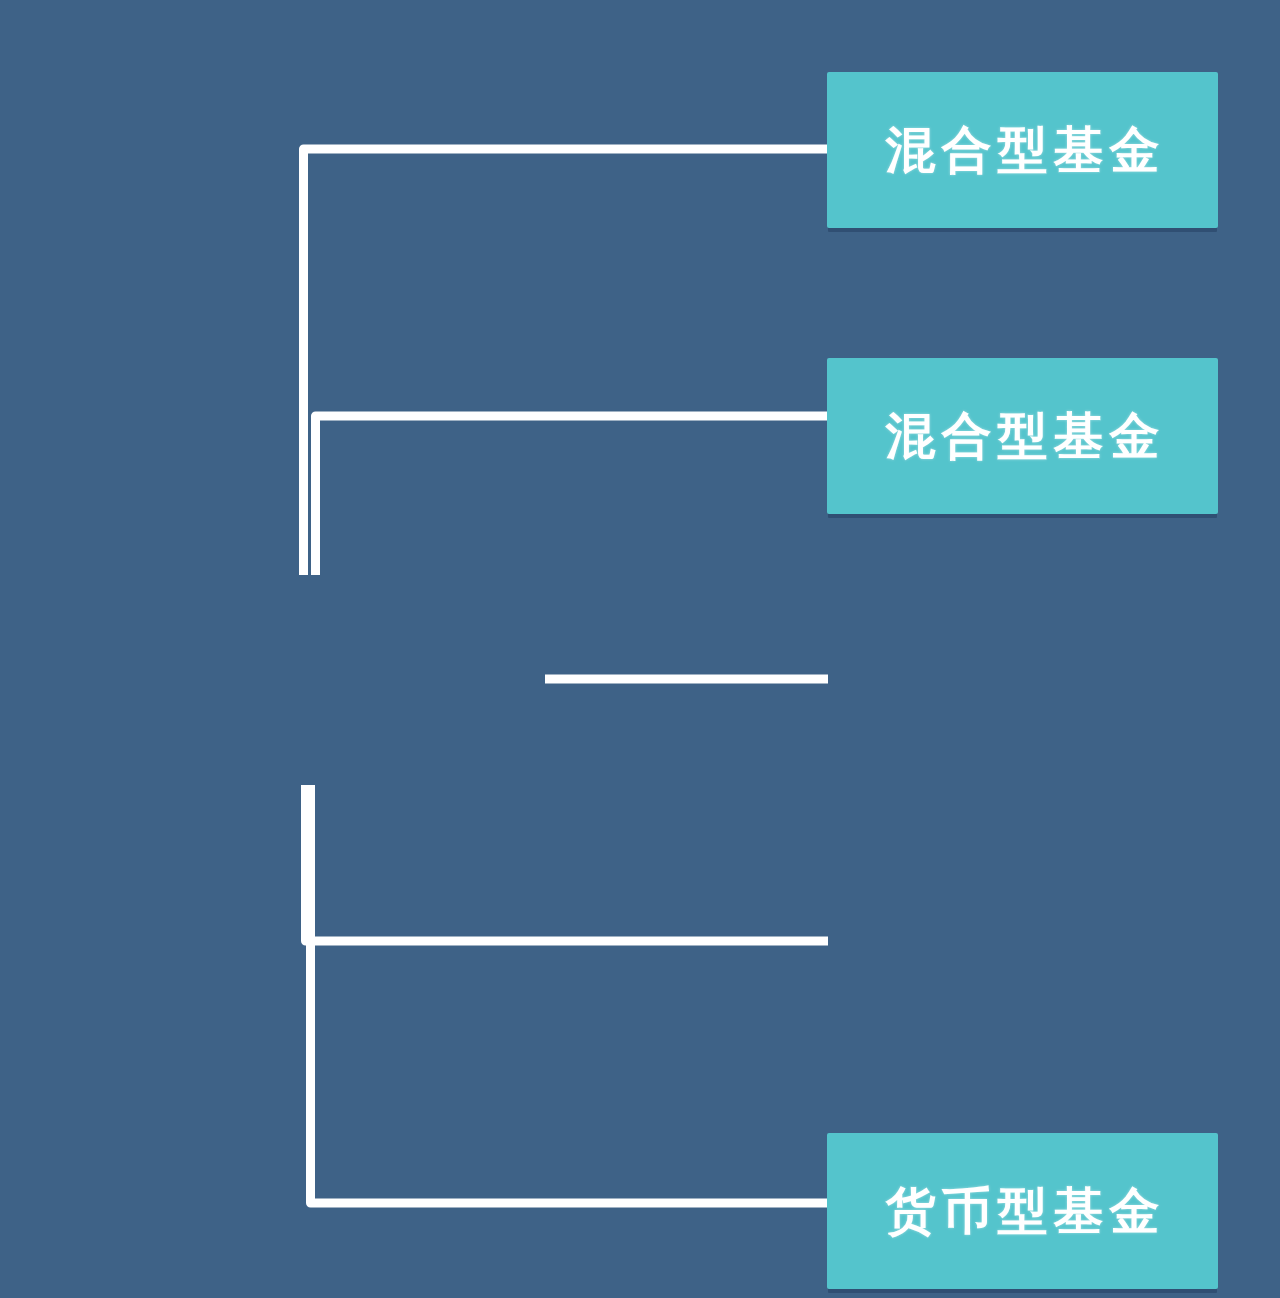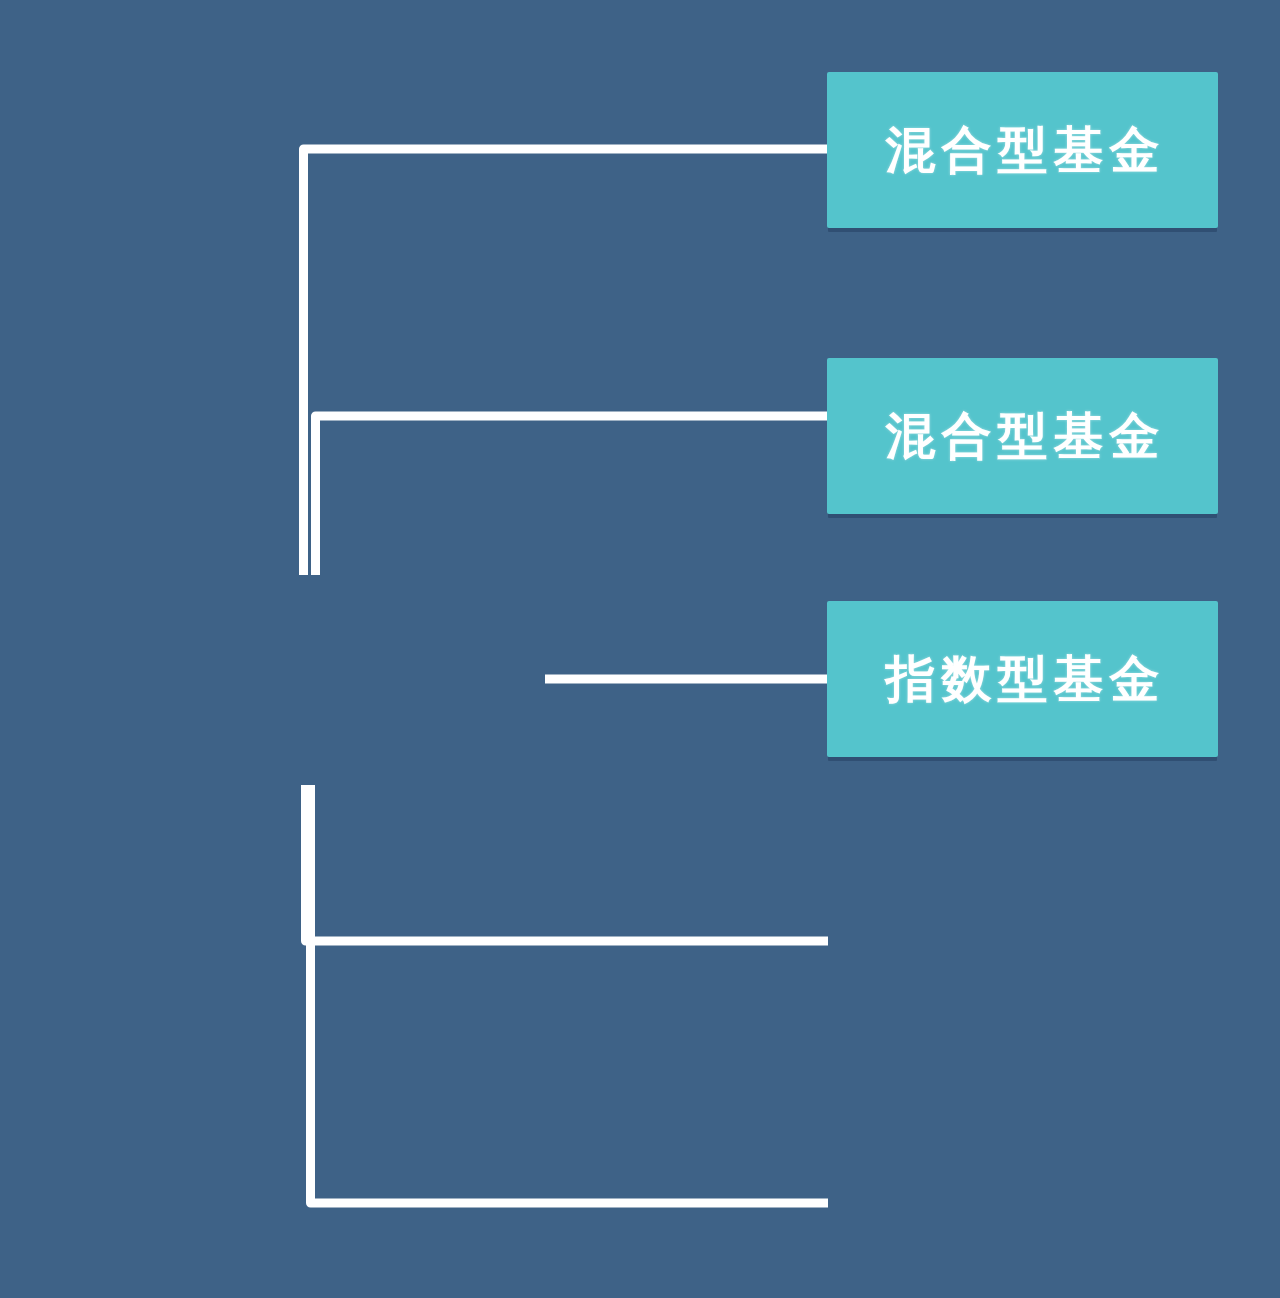--- a/index.html
+++ b/index.html
@@ -89,19 +89,19 @@
 
 
   <div class="node child-node pos-0">
     <span>混合型基金</span>
   </div>
 
   <div class="node child-node pos-1">
     <span>混合型基金</span>
   </div>
 
-  <div class="node child-node pos-2">
-    <span>指数型基金</span>
-  </div>
 
 
+  <div class="node child-node pos-4">
+    <span>货币型基金</span>
+  </div>
 
 </div>
 
 </body></html>

